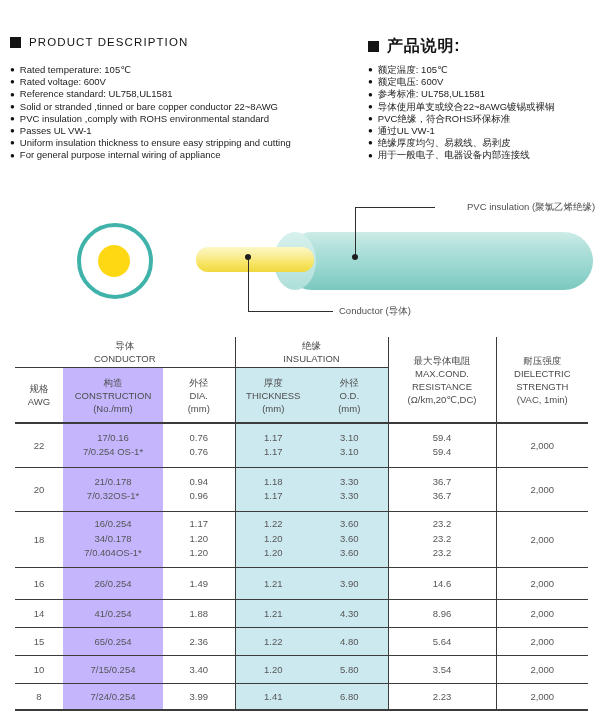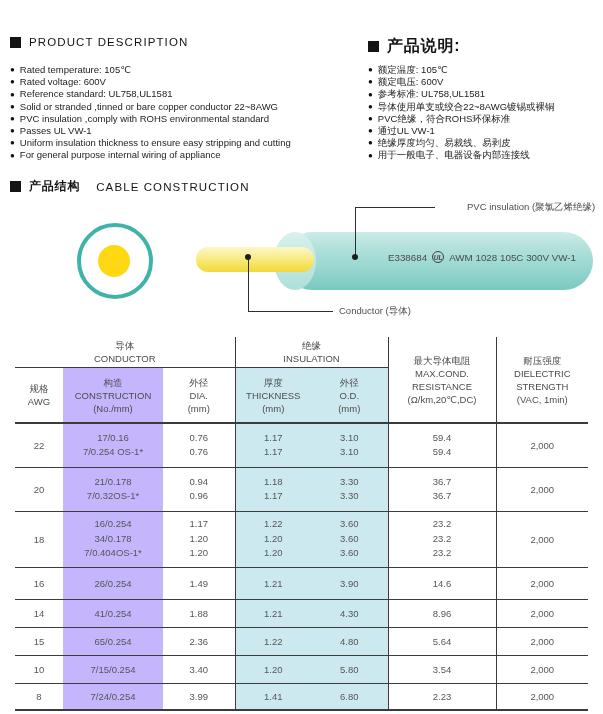--- a/index.html
+++ b/index.html
@@ -134,37 +134,27 @@
     <li>
         <span class="bullet">●</span>
         <span>绝缘厚度均匀、易裁线、易剥皮</span>
       </li>
     <li>
         <span class="bullet">●</span>
         <span>用于一般电子、电器设备内部连接线</span>
       </li>
   </ul>
 
-  <div class="sec-header" style="left:10px;top:178px;">
-    <span class="sq"></span>
-    <span class="cn-bold" style="font-size:12px;">产品结构</span>
-    <span class="hdr-en-spaced" style="margin-left:8px;">CABLE CONSTRUCTION</span>
-  </div>
 
   <div class="abs cross-ring"></div>
   <div class="abs cross-core"></div>
   <div class="abs tube"></div>
   <div class="abs tube-face"></div>
   <div class="abs rod"></div>
 
-  <div class="abs marking">
-    <span>E338684</span>
-    <span class="ul-badge">UL</span>
-    <span>AWM 1028 105C 300V VW-1</span>
-  </div>
 
   <div class="abs dot" style="left:352px;top:254px;"></div>
   <div class="abs lead" style="left:355px;top:207px;width:1px;height:50px;"></div>
   <div class="abs lead" style="left:355px;top:207px;width:80px;height:1px;"></div>
   <div class="abs diagram-label" style="left:467px;top:201px;">PVC insulation (聚氯乙烯绝缘)</div>
 
   <div class="abs dot" style="left:245px;top:254px;"></div>
   <div class="abs lead" style="left:248px;top:258px;width:1px;height:53px;"></div>
   <div class="abs lead" style="left:248px;top:311px;width:85px;height:1px;"></div>
   <div class="abs diagram-label" style="left:339px;top:305px;">Conductor (导体)</div>

